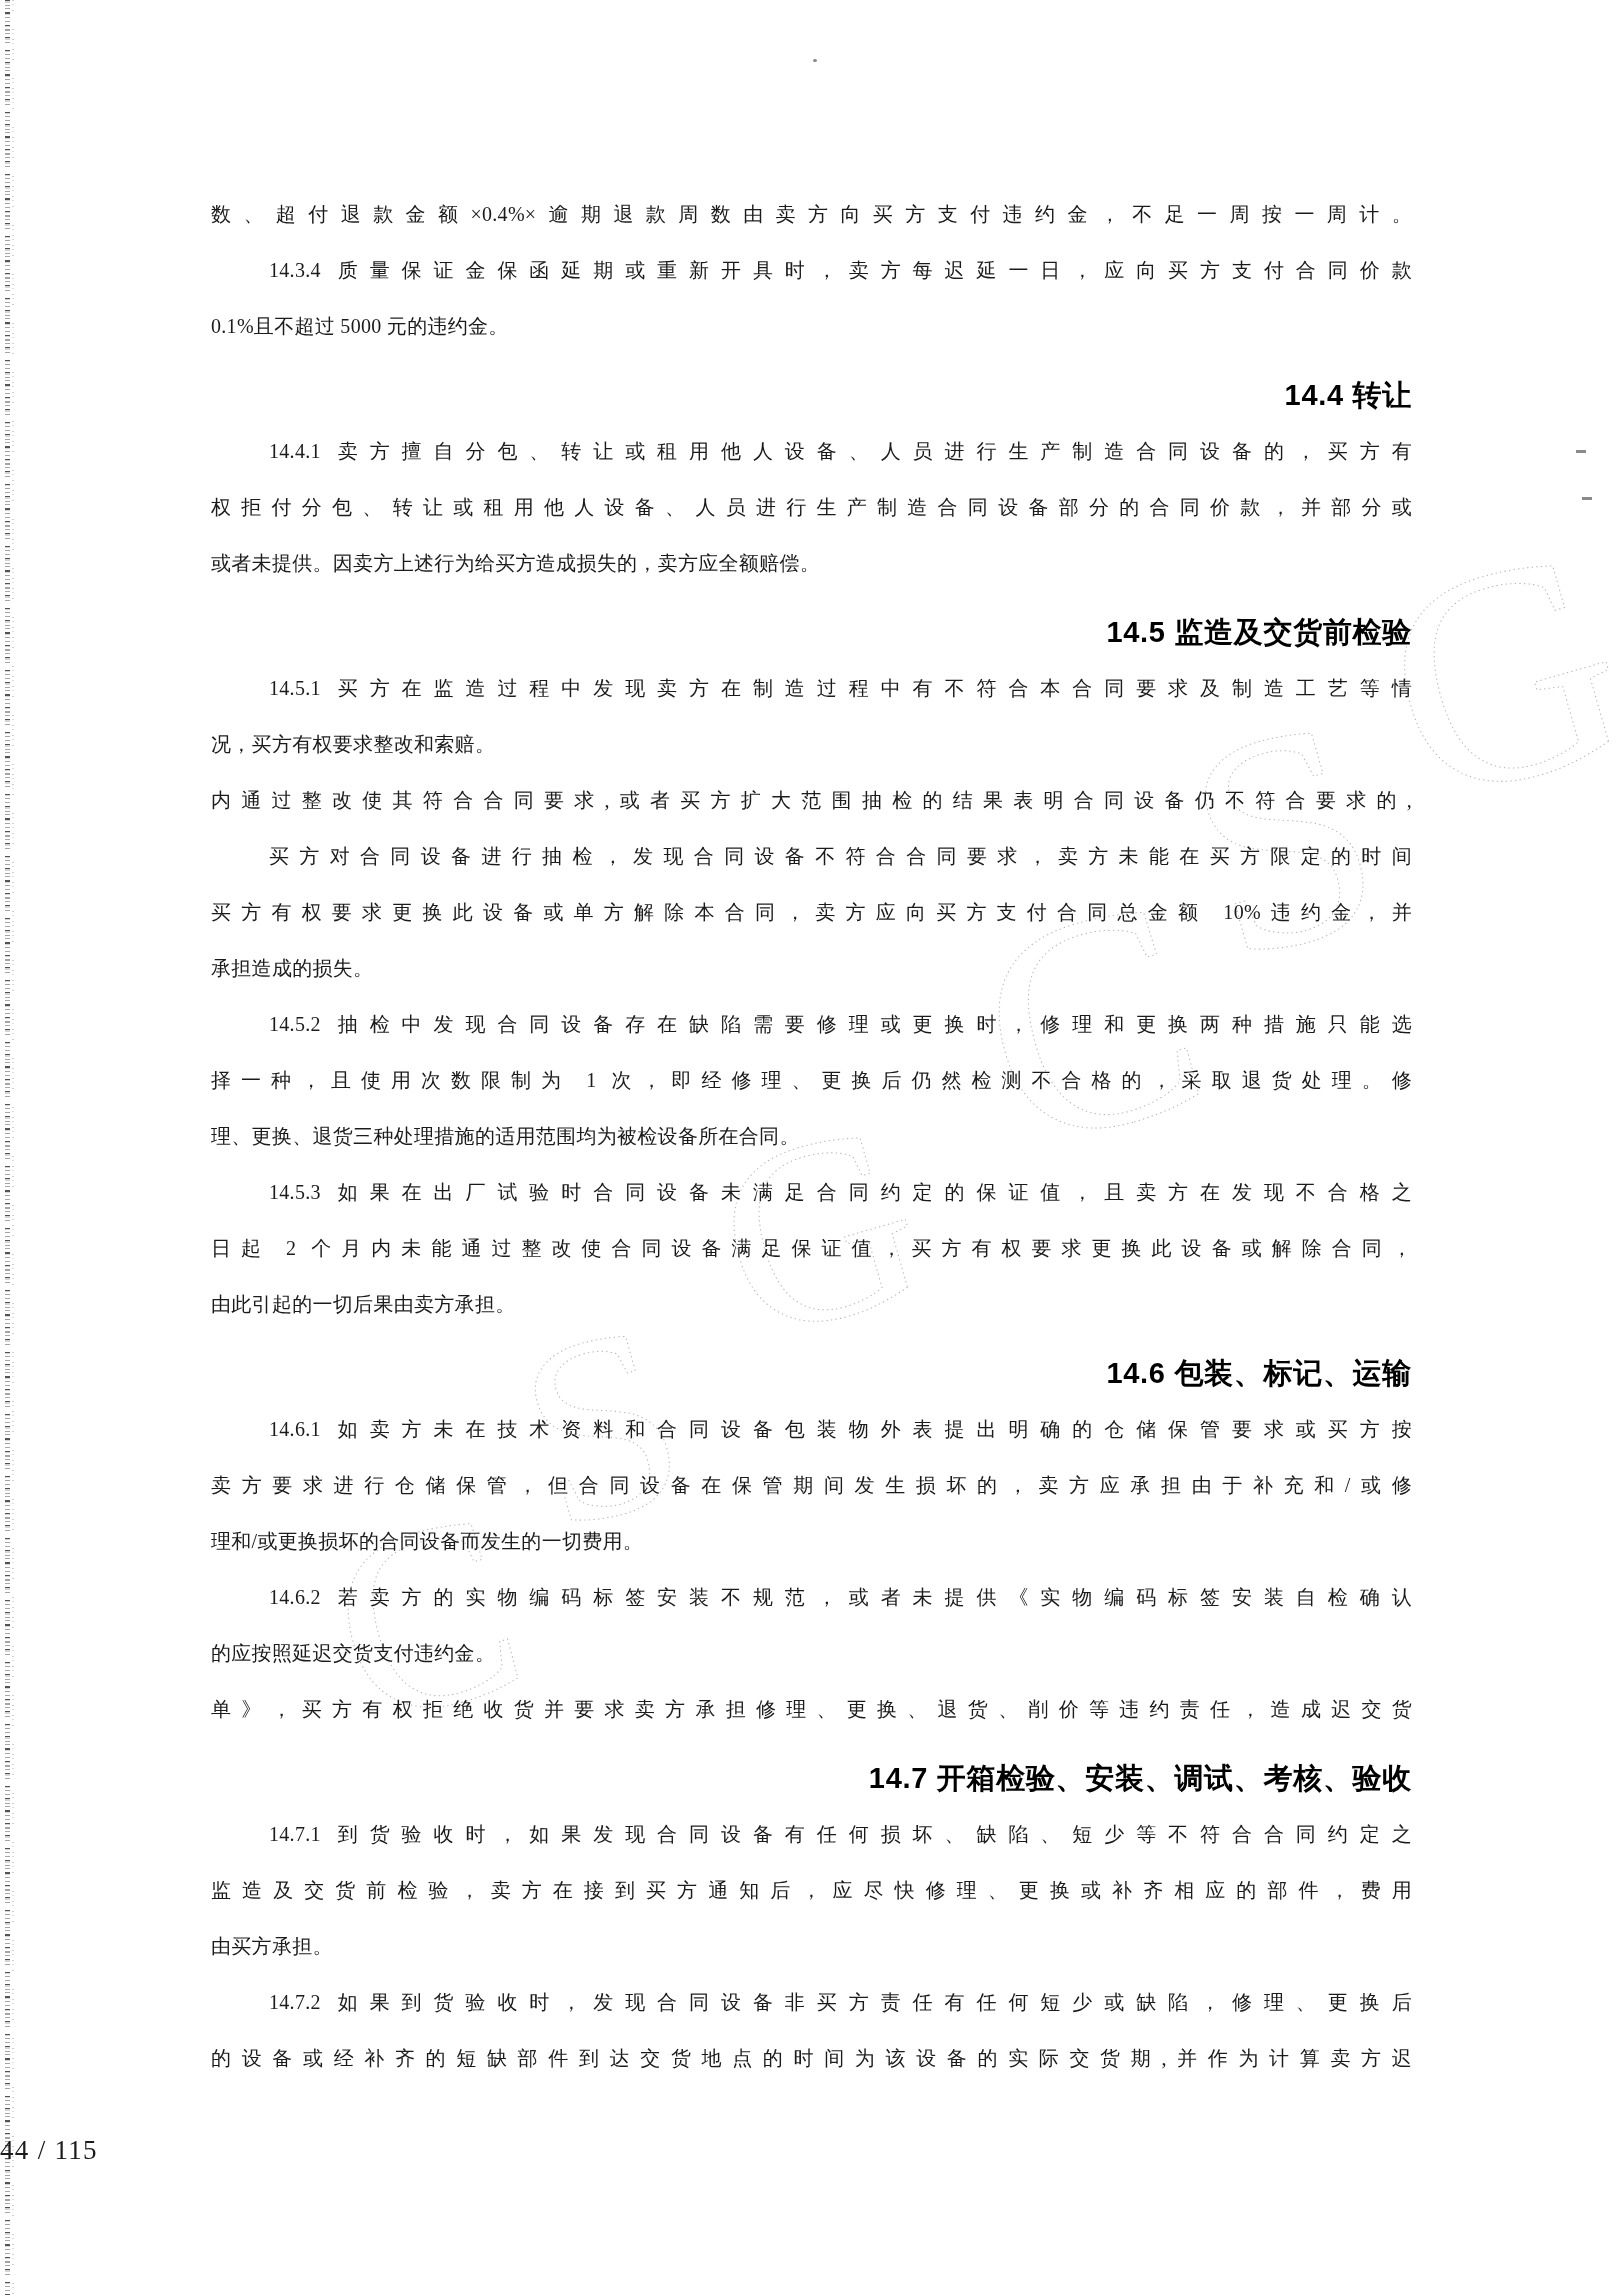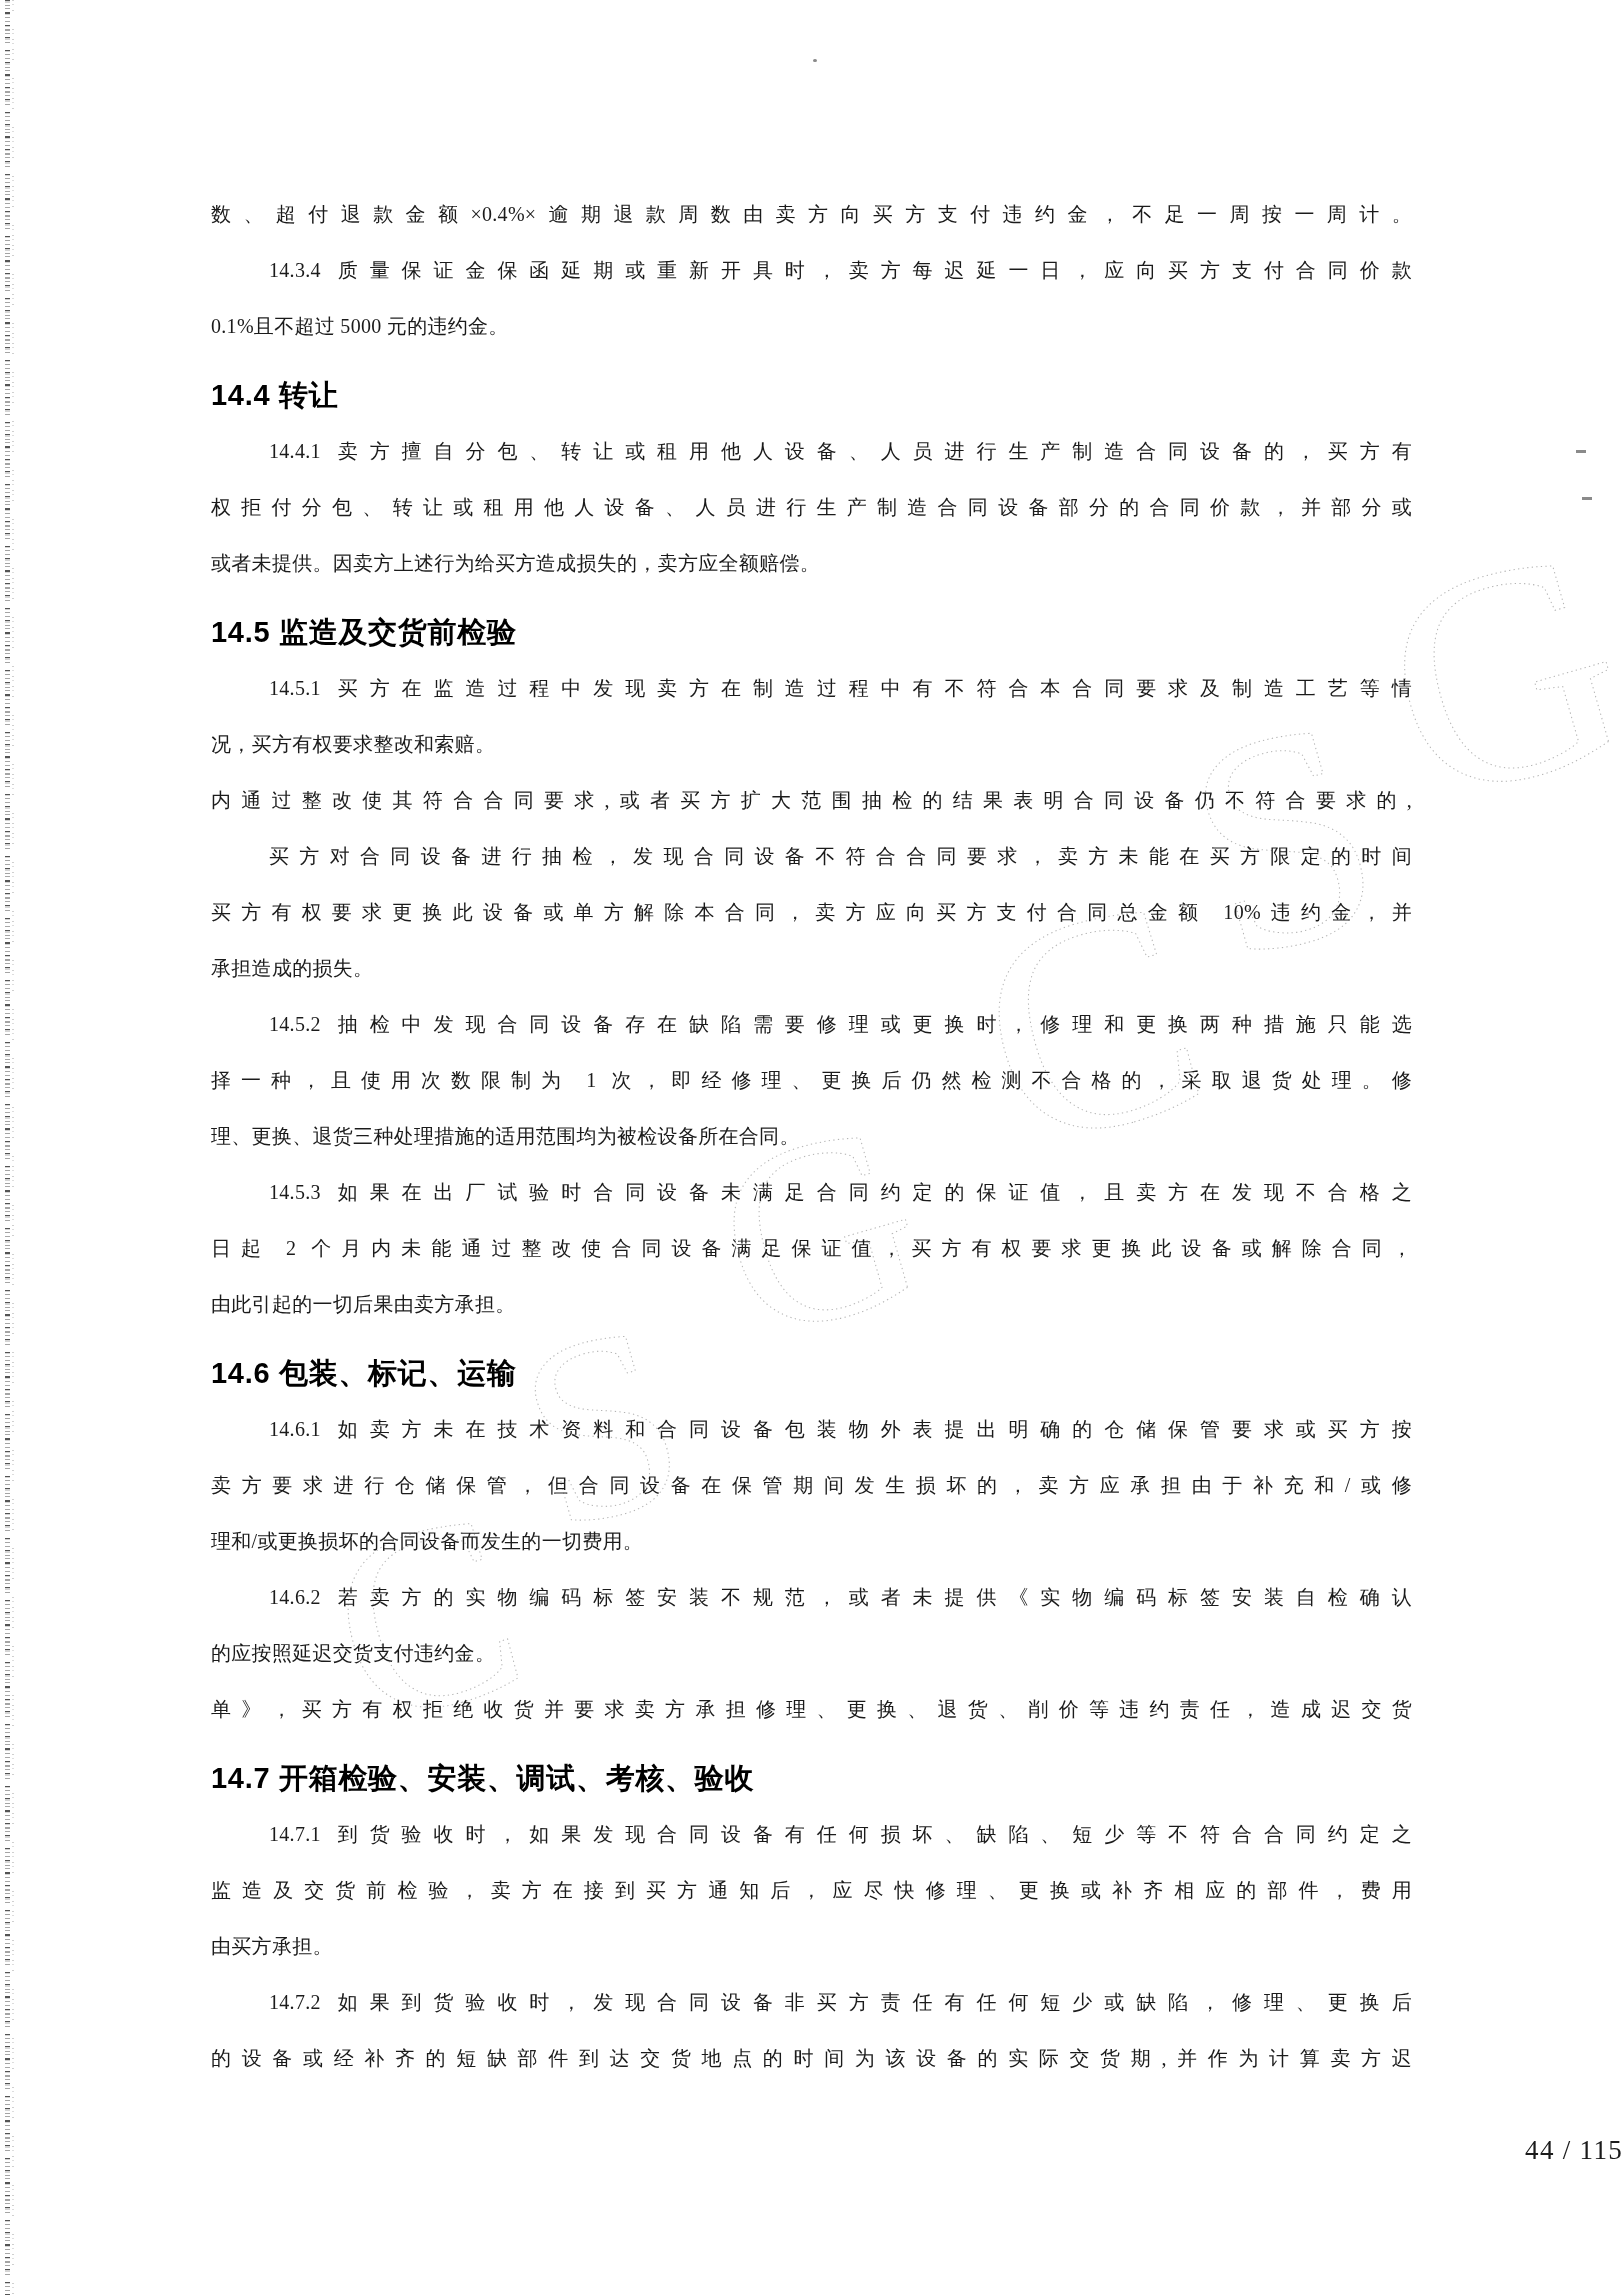--- a/index.html
+++ b/index.html
@@ -78,28 +78,29 @@
     text-align-last: justify;
     text-justify: inter-character;
   }
   .heading {
     font-family: "Liberation Sans", "DejaVu Sans", sans-serif;
     font-weight: bold;
     font-size: 29px;
     color: #000;
     margin-top: 13px;
     letter-spacing: 0.7px;
+    text-align: right;
   }
   .footer {
     position: absolute;
     left: 0; top: 2122px;
     width: 100%;
     height: 56px;
     line-height: 56px;
-    text-align: right;
+    text-align: left;
     font-size: 27px;
     z-index: 1;
     letter-spacing: 1.3px;
   }
   .speck {
     position: absolute;
     background: #8a8a8a;
     z-index: 1;
   }
   .speck-dot { width: 3.9px; height: 3.3px; border-radius: 50%; }

